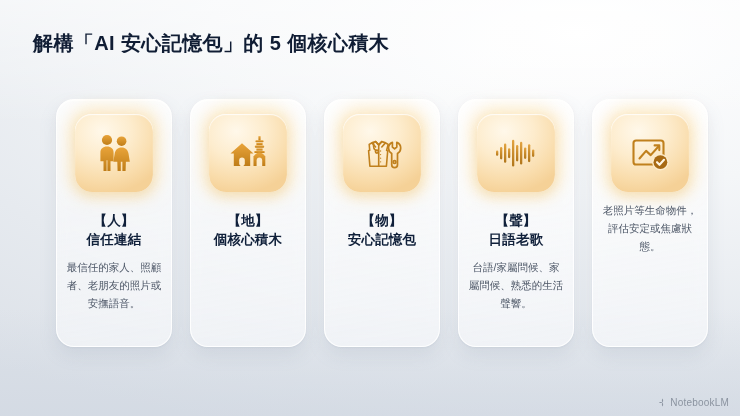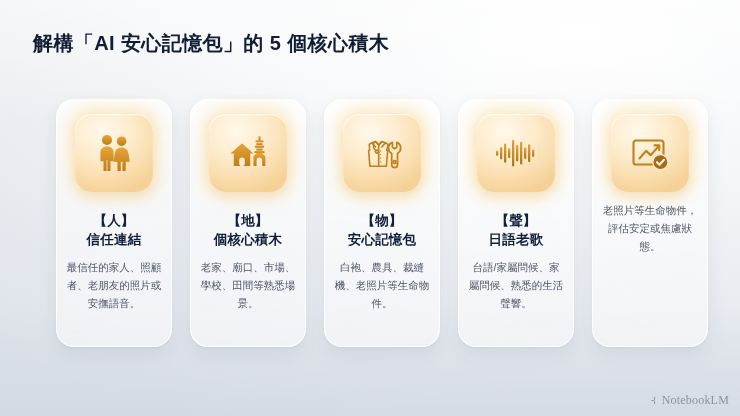--- a/index.html
+++ b/index.html
@@ -106,24 +106,23 @@
   }
 
   .footer-brand {
     position: absolute;
     right: 11px;
     bottom: 8px;
     display: flex;
     align-items: center;
     gap: 3px;
     color: #7e8794;
-    font-size: 12px;
+    font-size: 10px;
     letter-spacing: 0.2px;
     opacity: 0.85;
-    font-family: Liberation Serif, serif;
   }
 
   .footer-brand svg { display: block; }
 </style>
 </head>
 <body>
 
 <div class="bg-sheen"></div>
 
 <h1 class="page-title">解構「AI 安心記憶包」的 5 個核心積木</h1>
@@ -176,21 +175,20 @@
           <rect x="29.2" y="21" width="10.6" height="2.1" rx="1"></rect>
           <path d="M28.5 26.4c1.9-2.6 3.9-3.9 5.9-3.9s4 1.3 5.9 3.9V36H28.5z"></path>
           <path d="M31.6 30.6c0-1.7 1.1-3 2.8-3s2.8 1.3 2.8 3V36h-5.6z" fill="#fdeccd"></path>
         </g>
       </svg>
     </div>
     <div class="card-title">
       <span class="bracket">【地】</span>
       <span class="name">個核心積木</span>
     </div>
-    <div class="card-desc">老家、廟口、市場、學校、田間等熟悉場景。</div>
   </div>
 
   <div class="card">
     <div class="icon-tile">
       <svg width="46" height="46" viewBox="0 0 46 46" aria-hidden="true">
         <g fill="none" stroke="#c0801d" stroke-width="1.6" stroke-linejoin="round" stroke-linecap="round">
 
           <path d="M10.2 14.3c2.4-1.6 4.6-2.4 6.4-2.7l3.1 3.3 3.1-3.3c1.8 0.3 4 1.1 6.4 2.7l-1.6 6.1 1.1 0.6-1.3 15.3H10.9L9.6 20.8l1.1-0.6z"></path>
 
           <path d="M16.6 11.6l3.1 3.3v21.4"></path>
@@ -212,21 +210,20 @@
         <g fill="none" stroke="#c0801d" stroke-width="1.7" stroke-linejoin="round" stroke-linecap="round">
           <path d="M33.4 12.4v4.6l2.2 1.9 2.2-1.9v-4.6c2.3 0.9 3.9 3.1 3.9 5.7 0 2.4-1.3 4.4-3.2 5.5v11.2a2.9 2.9 0 0 1-5.8 0V23.6c-1.9-1.1-3.2-3.1-3.2-5.5 0-2.6 1.6-4.8 3.9-5.7z"></path>
           <circle cx="35.6" cy="32" r="1.35"></circle>
         </g>
       </svg>
     </div>
     <div class="card-title">
       <span class="bracket">【物】</span>
       <span class="name">安心記憶包</span>
     </div>
-    <div class="card-desc">白袍、農具、裁縫機、老照片等生命物件。</div>
   </div>
 
   <div class="card">
     <div class="icon-tile">
       <svg width="46" height="46" viewBox="0 0 46 46" aria-hidden="true">
         <defs>
           <linearGradient id="g4" x1="0" y1="0" x2="0" y2="1">
             <stop offset="0%" stop-color="#e3a441"></stop>
             <stop offset="50%" stop-color="#c98b2b"></stop>
             <stop offset="100%" stop-color="#b0761b"></stop>

